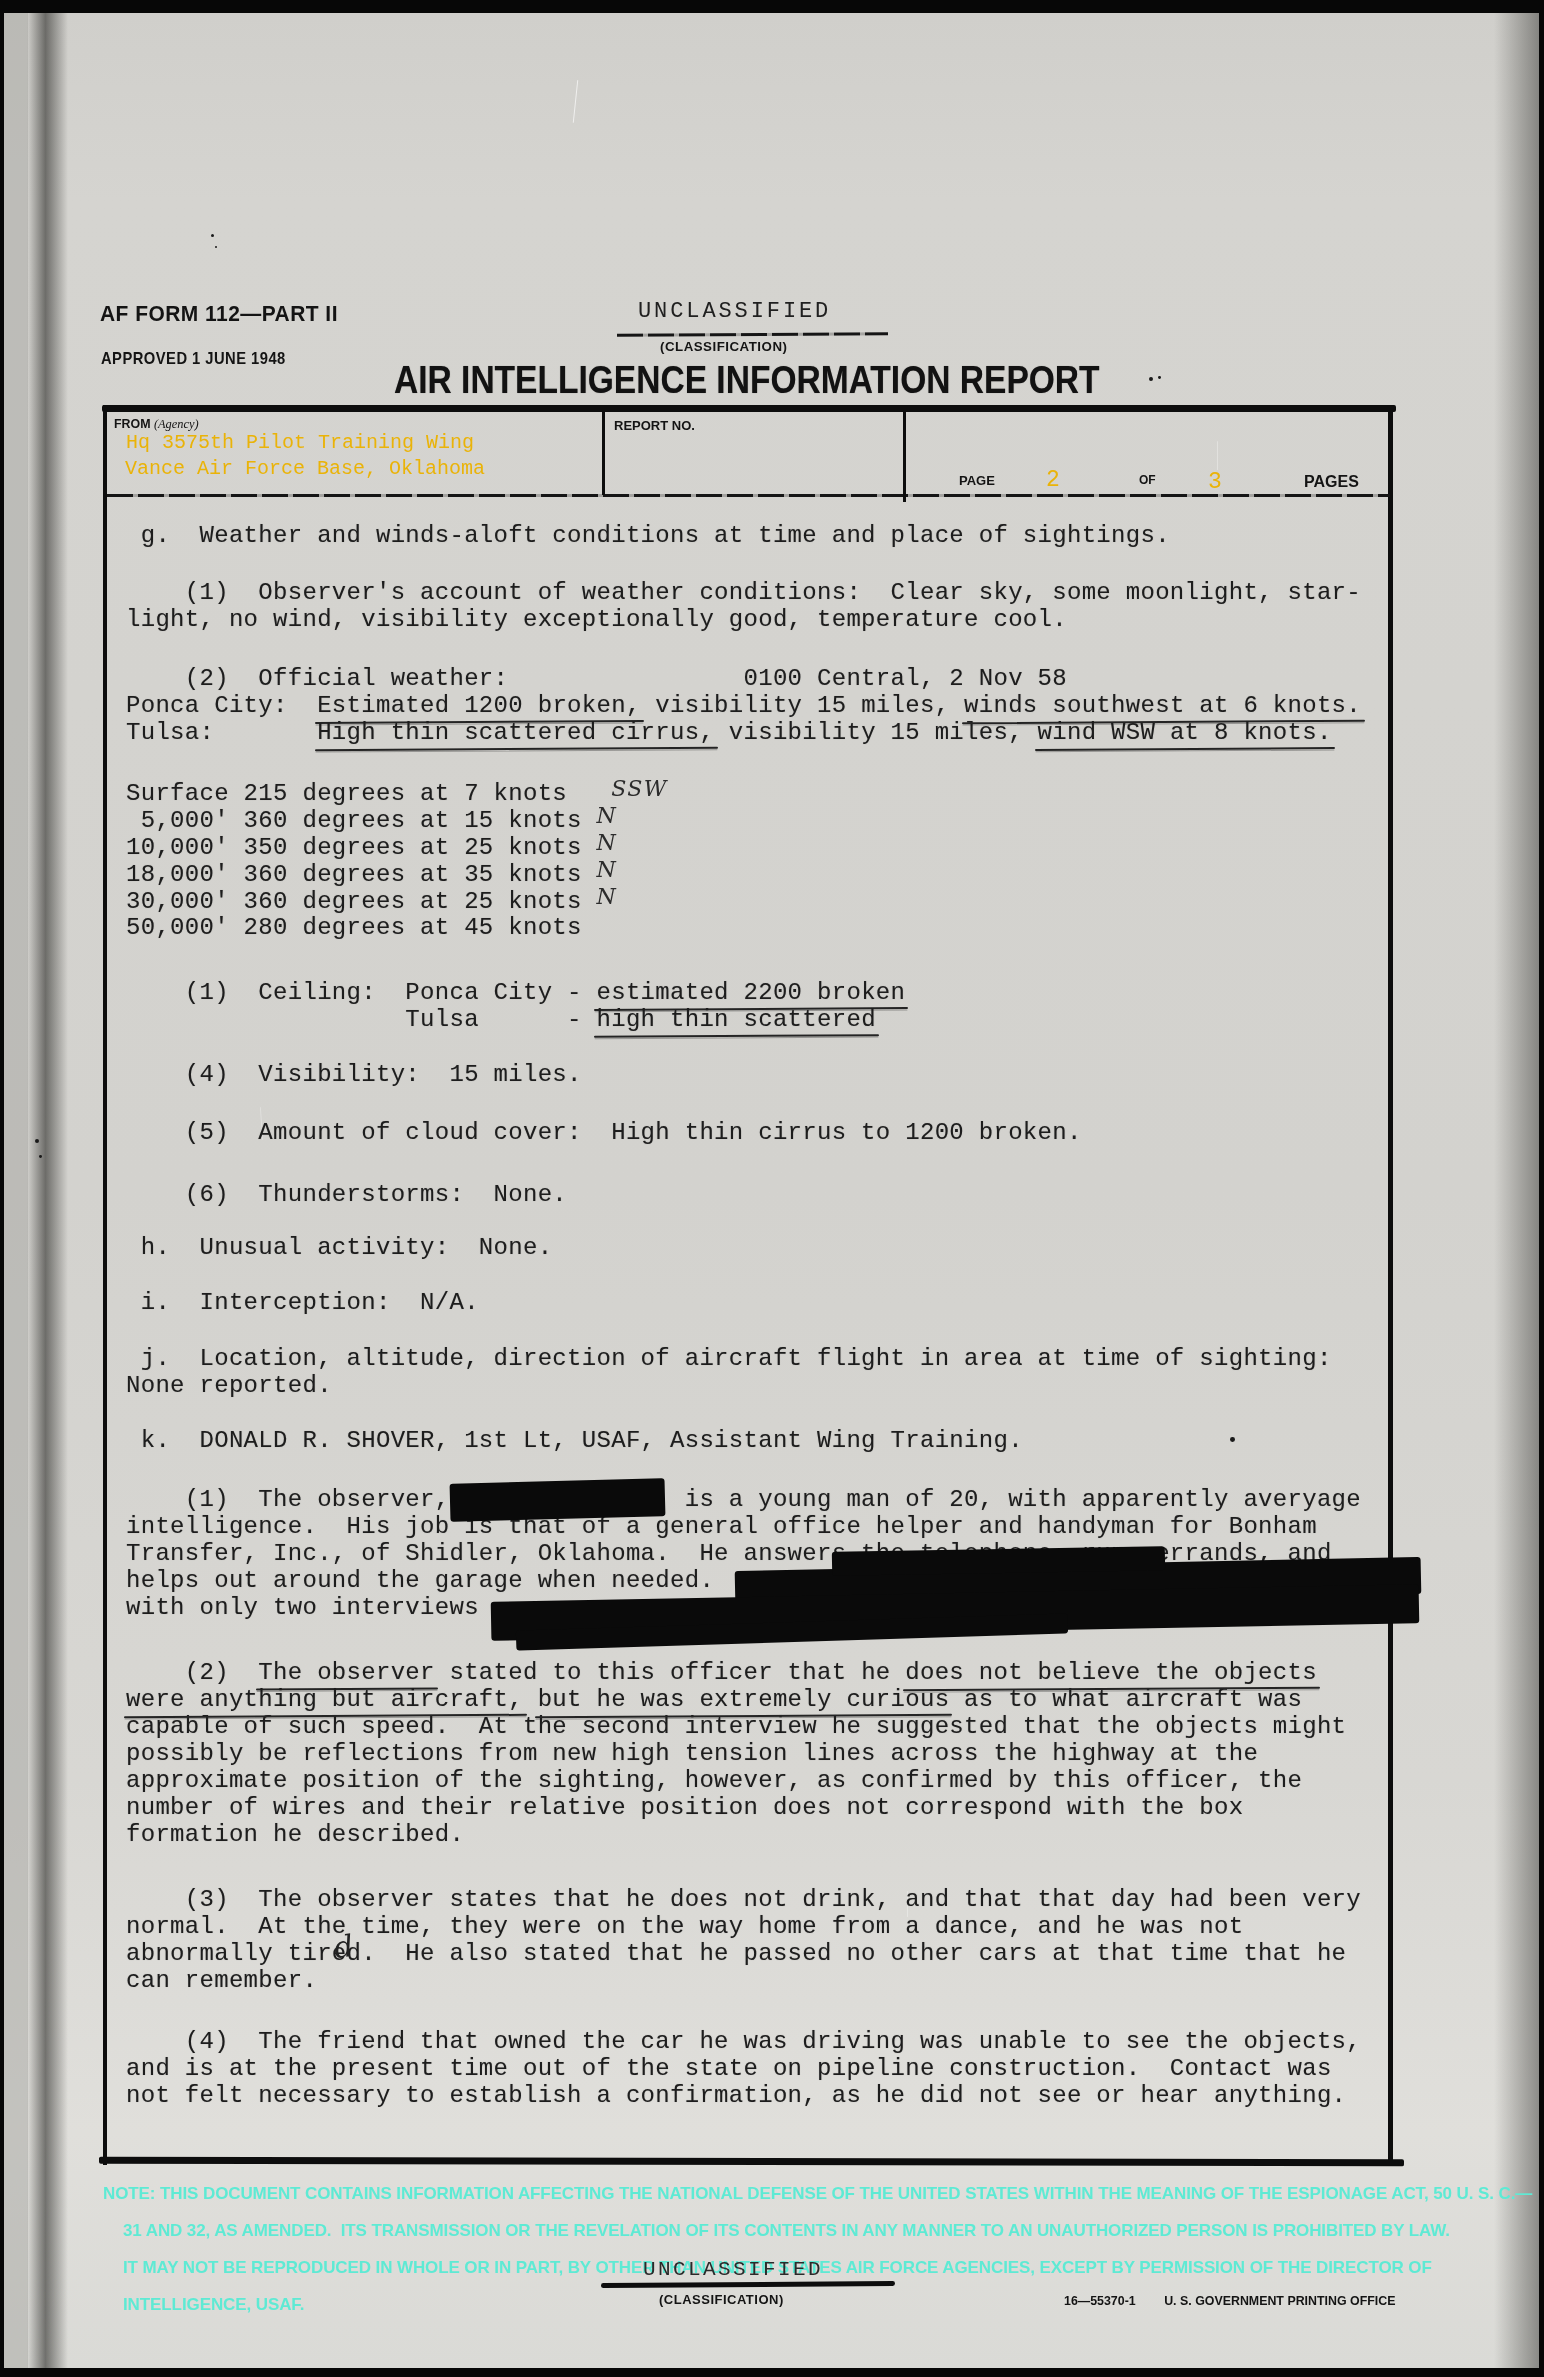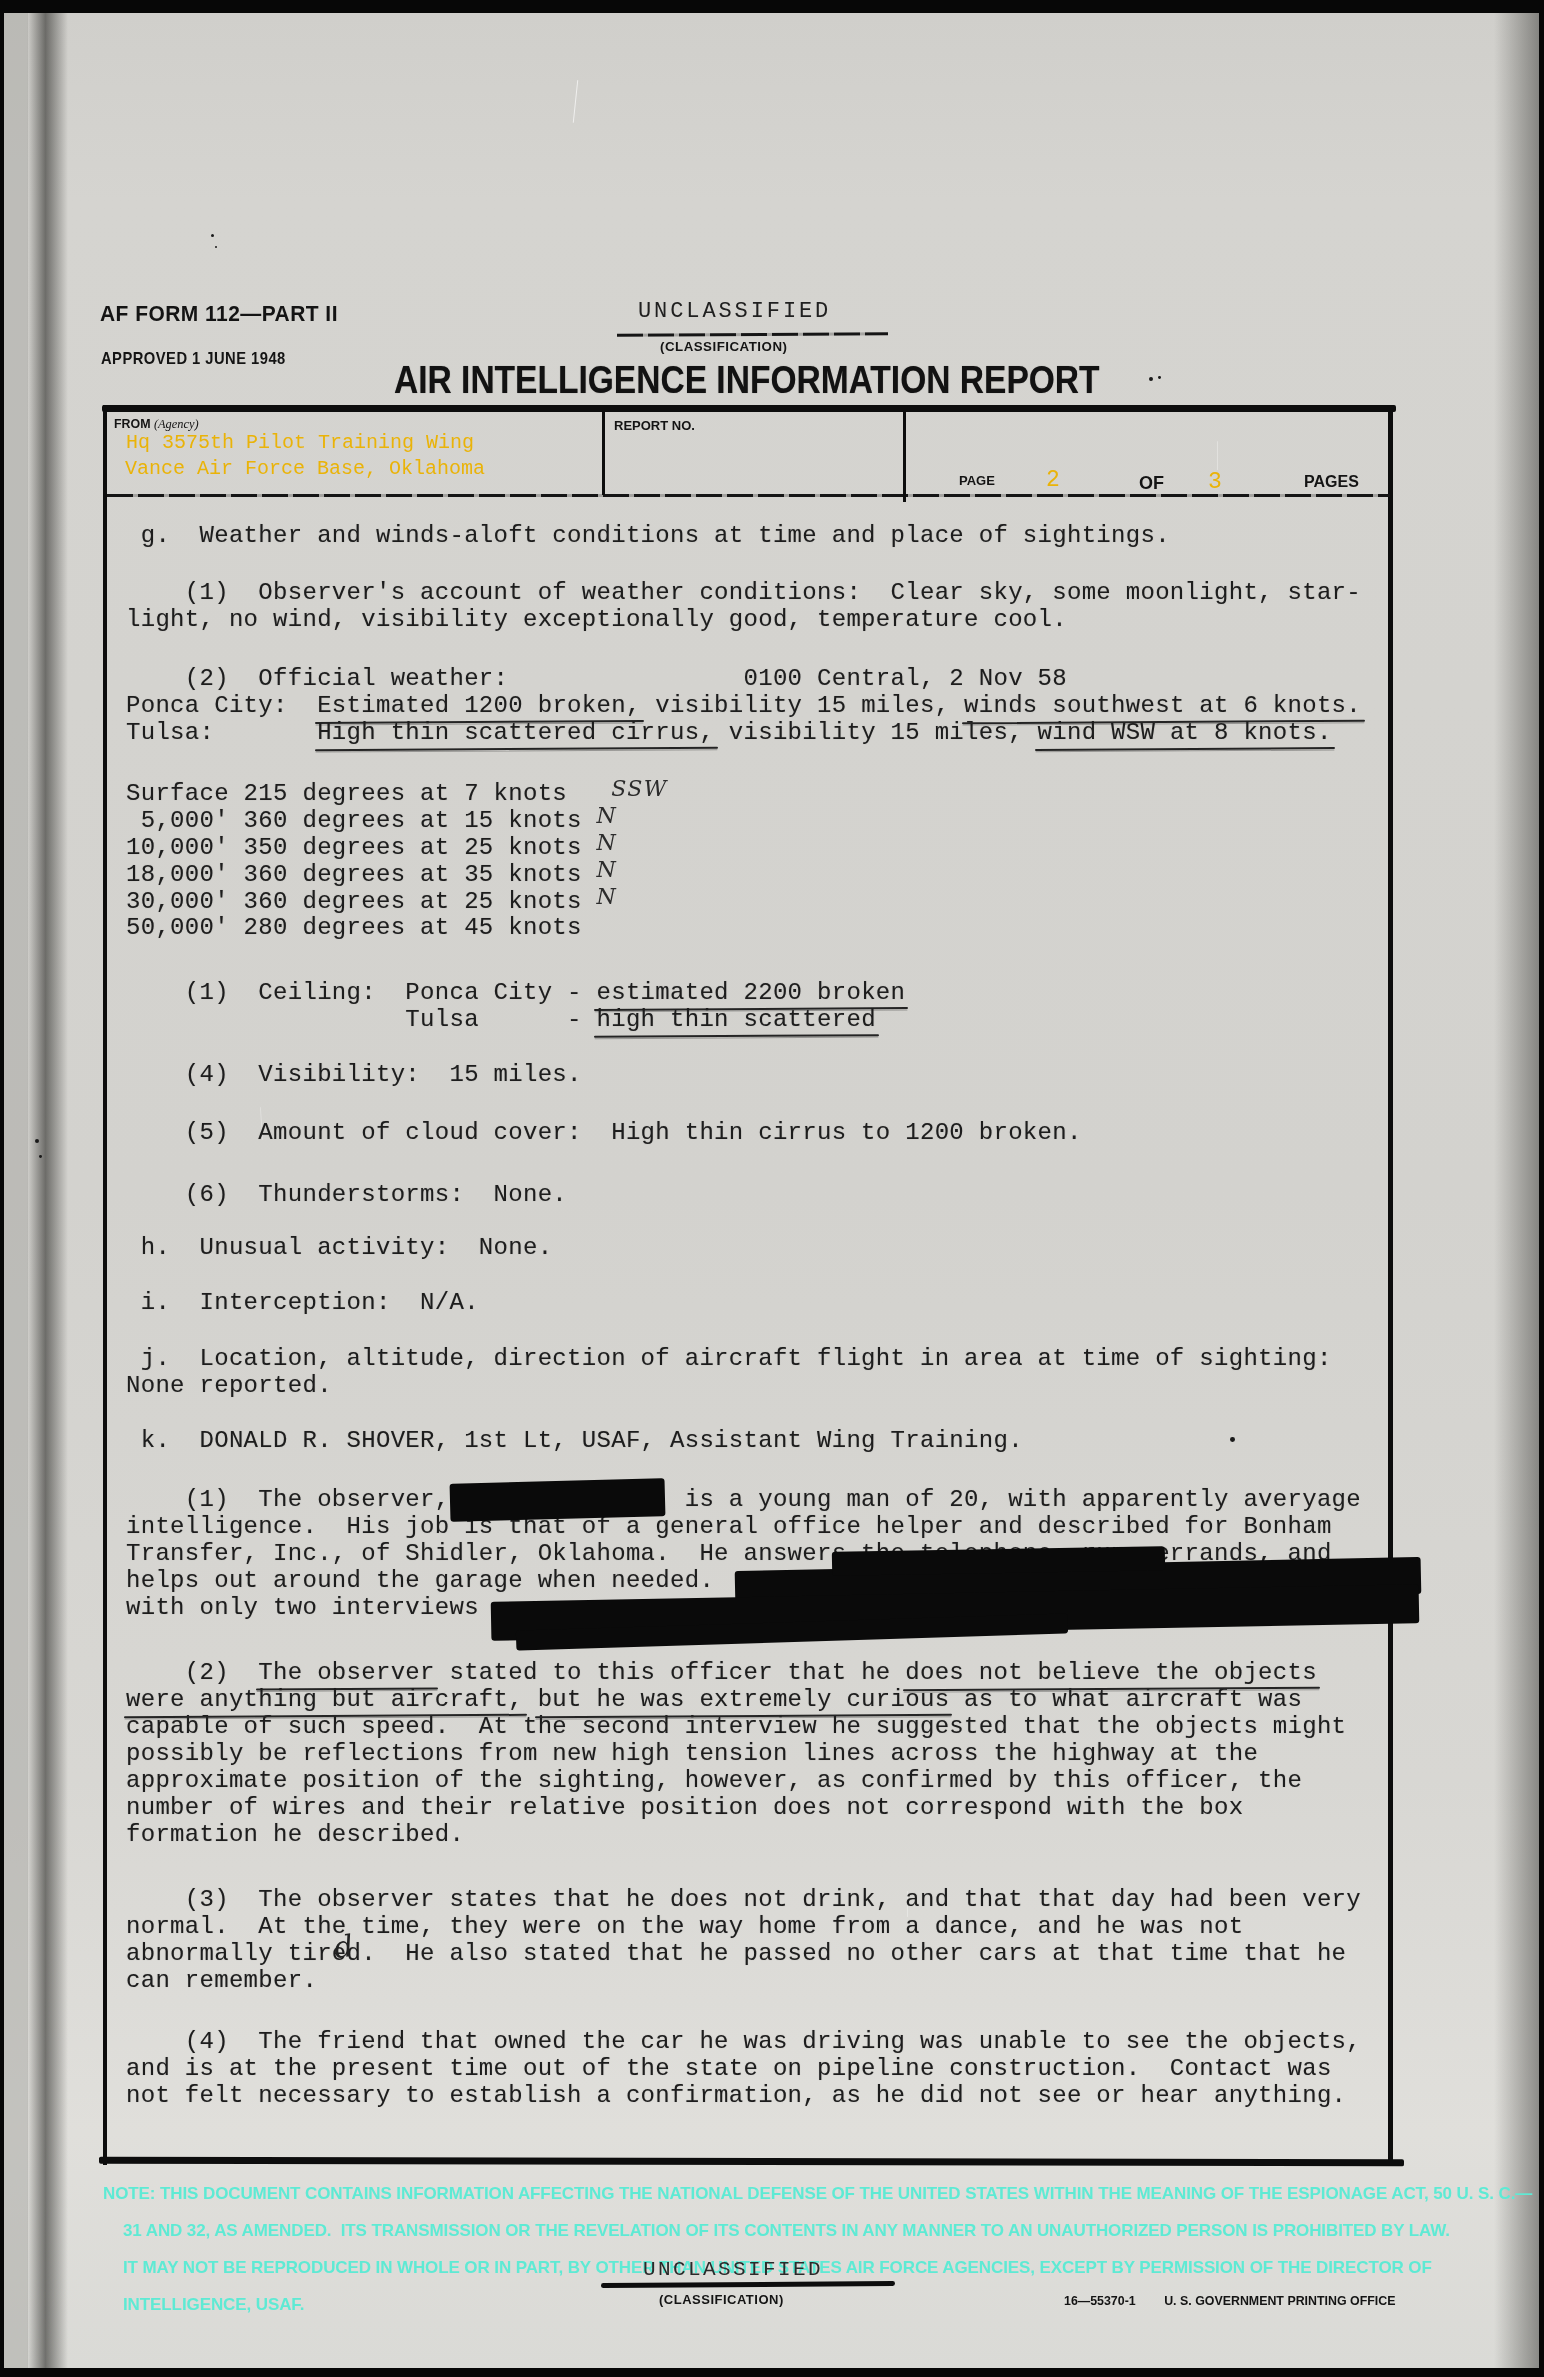--- a/index.html
+++ b/index.html
@@ -98,21 +98,21 @@
 <div class="dashline" style="left:107px;top:494px;width:1283px;"></div>
 <div class="bline" style="left:602px;top:409px;width:2.9px;height:86px;"></div>
 <div class="bline" style="left:903px;top:409px;width:3.3px;height:93px;"></div>
 
 <div class="abs prt" style="left:114px;top:417px;font-size:12.4px;"><span>FROM </span><span style="font-style:italic;font-weight:normal;font-family:'Liberation Serif',serif;">(Agency)</span></div>
 <div class="abs prt" style="left:614px;top:418px;font-size:13px;">REPORT NO.</div>
 <div class="abs tw" style="left:126px;top:431px;font-size:20px;">Hq 3575th Pilot Training Wing</div>
 <div class="abs tw" style="left:125px;top:457px;font-size:20px;">Vance Air Force Base, Oklahoma</div>
 <div class="abs prt" style="left:959px;top:473px;font-size:13px;">PAGE</div>
 <div class="abs tw" style="left:1046px;top:467px;font-size:23px;">2</div>
-<div class="abs prt" style="left:1139px;top:473px;font-size:18px;">OF</div>
+<div class="abs prt" style="left:1139px;top:473px;font-size:12px;">OF</div>
 <div class="abs tw" style="left:1208px;top:469px;font-size:23px;">3</div>
 <div class="abs prt" style="left:1304px;top:473px;font-size:16px;">PAGES</div>
 
 <div id="typed-area">
     <div class="block" style="top: 522px; left: 126px;">
       <div class="line"><span> g.  Weather and winds-aloft conditions at time and place of sightings.</span></div>
     </div>
     <div class="block" style="top: 579px; left: 126px;">
       <div class="line"><span>    (1)  Observer's account of weather conditions:  Clear sky, some moonlight, star-</span></div>
       <div class="line"><span>light, no wind, visibility exceptionally good, temperature cool.</span></div>
@@ -151,21 +151,21 @@
     </div>
     <div class="block" style="top: 1345px; left: 126px;">
       <div class="line"><span> j.  Location, altitude, direction of aircraft flight in area at time of sighting:</span></div>
       <div class="line"><span>None reported.</span></div>
     </div>
     <div class="block" style="top: 1427px; left: 126px;">
       <div class="line"><span> k.  DONALD R. SHOVER, 1st Lt, USAF, Assistant Wing Training.</span></div>
     </div>
     <div class="block" style="top: 1486px; left: 126px;">
       <div class="line"><span>    (1)  The observer,              , is a young man of 20, with apparently averyage</span></div>
-      <div class="line"><span>intelligence.  His job is that of a general office helper and described for Bonham</span></div>
+      <div class="line"><span>intelligence.  His job is that of a general office helper and handyman for Bonham</span></div>
       <div class="line"><span>Transfer, Inc., of Shidler, Oklahoma.  He answers the telephone, runs errands, and</span></div>
       <div class="line"><span>helps out around the garage when needed.</span></div>
       <div class="line"><span>with only two interviews</span></div>
     </div>
     <div class="block" style="top: 1659px; left: 126px;">
       <div class="line"><span>    (2)  </span><span class="u">The observer</span><span> stated to this officer that he </span><span class="u">does not believe the objects</span></div>
       <div class="line"><span class="u">were anything but aircraft,</span><span> </span><span class="u">but he was extremely curious</span><span> as to what aircraft was</span></div>
       <div class="line"><span>capable of such speed.  At the second interview he suggested that the objects might</span></div>
       <div class="line"><span>possibly be reflections from new high tension lines across the highway at the</span></div>
       <div class="line"><span>approximate position of the sighting, however, as confirmed by this officer, the</span></div>

